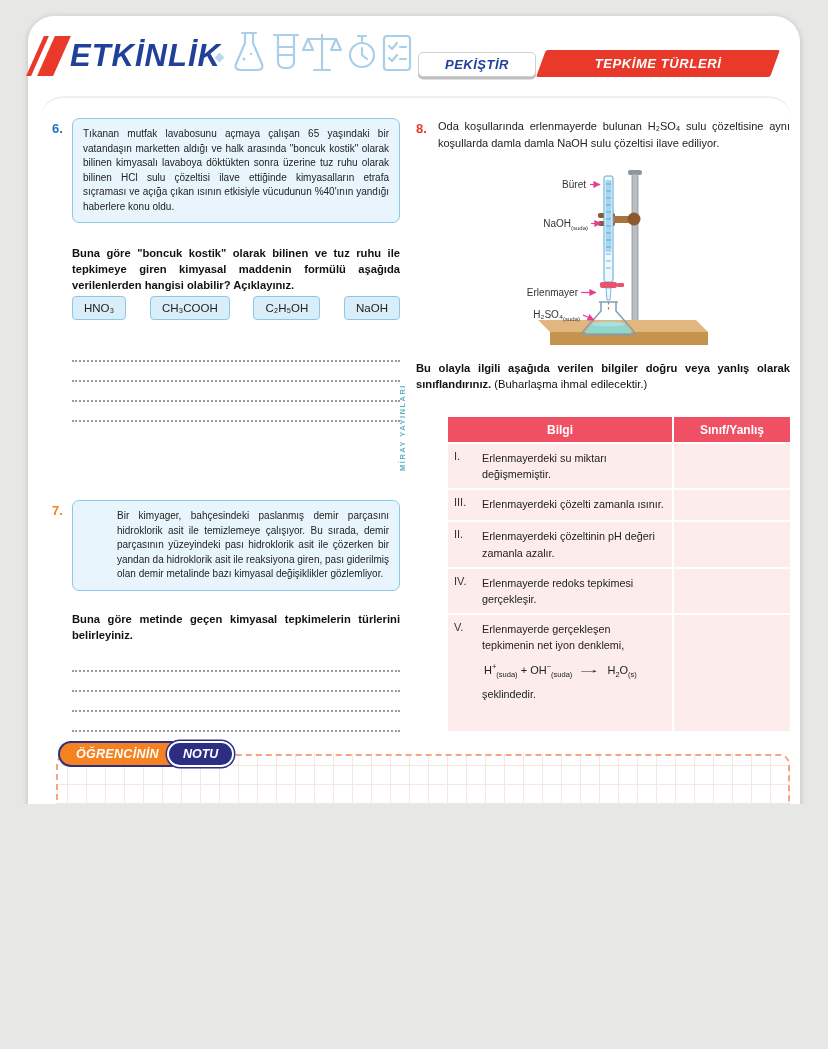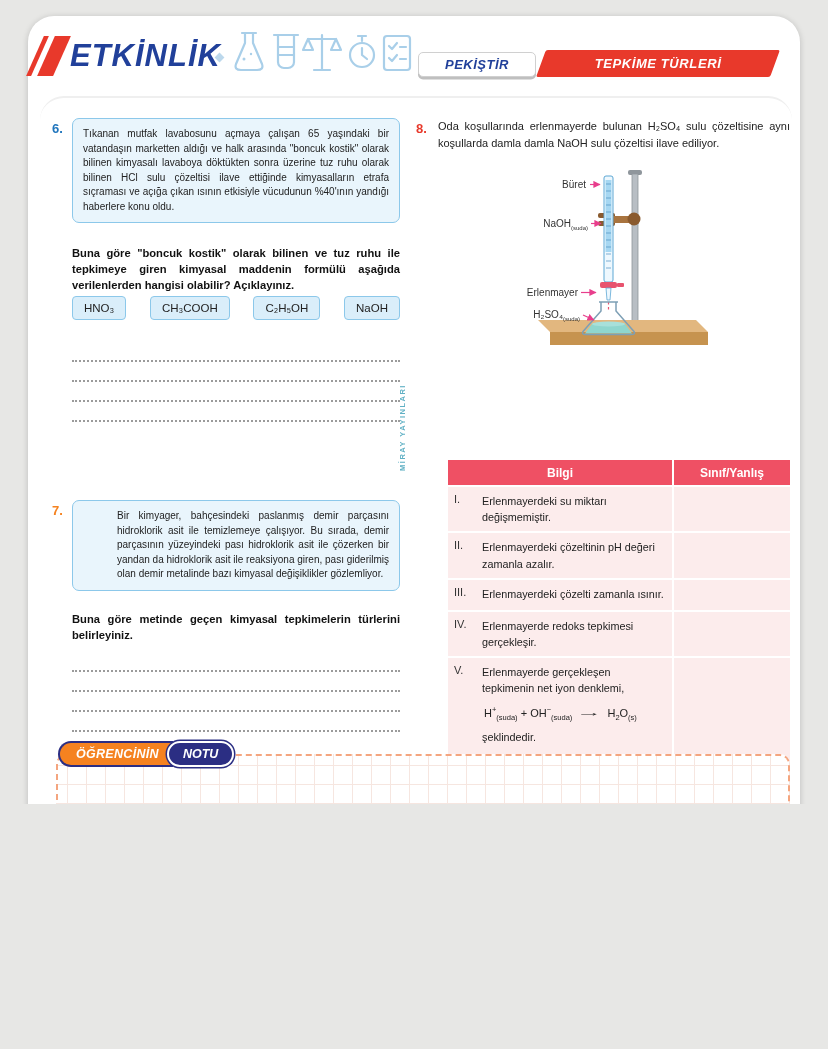--- a/index.html
+++ b/index.html
@@ -29,21 +29,21 @@
   .ans-line { height: 20px; border-bottom: 2px dotted #9b9b9b; }
   .ans-block { width: 328px; }
 
   
   .q8-intro { left: 438px; top: 118px; width: 352px; font-size: 11px; line-height: 1.5; text-align: justify; color: #222; }
   .diagram { left: 438px; top: 168px; }
   .q8-instr { left: 416px; top: 360px; width: 374px; font-size: 11.2px; line-height: 1.45; text-align: justify; color: #111; }
   .b { font-weight: bold; }
 
   
-  .cls-table { left: 448px; top: 417px; width: 342px; margin-top: 43px; }
+  .cls-table { left: 448px; top: 417px; width: 342px; }
   .t-head { display: flex; height: 25px; font-weight: bold; color: #fff; font-size: 12px; }
   .th1 { flex: 1; background: #ef5064; display: flex; align-items: center; justify-content: center; }
   .th2 { flex: 0 0 116px; margin-left: 2px; background: #ef5064; display: flex; align-items: center; justify-content: center; }
   .t-row { display: flex; margin-top: 2px; }
   .t-num { flex: 0 0 26px; background: #fcecec; padding: 6px 0 0 6px; font-size: 11px; color: #333; }
   .t-text { flex: 1; background: #fcecec; padding: 6px 8px; font-size: 10.8px; line-height: 1.5; color: #222; }
   .t-ans { flex: 0 0 116px; margin-left: 2px; background: #fcecec; cursor: pointer; }
   .h44 { min-height: 44px; } .h30 { min-height: 30px; } .h116 { min-height: 116px; }
   .equation { margin: 7px 0 6px 2px; font-size: 11px; white-space: nowrap; }
   .rx-arrow { display: inline-block; transform: scaleX(2.4); margin: 0 9px; }
@@ -184,39 +184,43 @@
       <line x1="152" y1="16.5" x2="162" y2="16.5" stroke="#e83e8c" stroke-width="1.2" marker-end="url(#arrowpink)"></line>
       <text x="150" y="59" text-anchor="end"><tspan>NaOH</tspan><tspan font-size="6" dy="2.5">(suda)</tspan></text>
       <line x1="153" y1="55.5" x2="163" y2="55.5" stroke="#e83e8c" stroke-width="1.2" marker-end="url(#arrowpink)"></line>
       <text x="140" y="128" text-anchor="end">Erlenmayer</text>
       <line x1="143" y1="124.5" x2="158" y2="124.5" stroke="#e83e8c" stroke-width="1.2" marker-end="url(#arrowpink)"></line>
       <text x="142" y="150" text-anchor="end"><tspan>H₂SO₄</tspan><tspan font-size="6" dy="2.5">(suda)</tspan></text>
       <line x1="145" y1="147" x2="156" y2="152" stroke="#e83e8c" stroke-width="1.2" marker-end="url(#arrowpink)"></line>
     </g>
   </svg>
 
+  <div class="abs q8-instr">
+    <span class="b">Bu olayla ilgili aşağıda verilen bilgiler doğru veya yanlış olarak sınıflandırınız.</span>
+    <span>(Buharlaşma ihmal edilecektir.)</span>
+  </div>
 
   <div class="abs cls-table">
     <div class="t-head">
       <div class="th1">Bilgi</div>
       <div class="th2">Sınıf/Yanlış</div>
     </div>
     <div class="t-row h44">
       <div class="t-num">I.</div>
       <div class="t-text">Erlenmayerdeki su miktarı değişmemiştir.</div>
       <div class="t-ans"></div>
     </div>
+    <div class="t-row h30">
+      <div class="t-num">III.</div>
+      <div class="t-text">Erlenmayerdeki çözelti zamanla ısınır.</div>
+      <div class="t-ans"></div>
+    </div>
     <div class="t-row h44">
       <div class="t-num">II.</div>
       <div class="t-text">Erlenmayerdeki çözeltinin pH değeri zamanla azalır.</div>
-      <div class="t-ans"></div>
-    </div>
-    <div class="t-row h30">
-      <div class="t-num">III.</div>
-      <div class="t-text">Erlenmayerdeki çözelti zamanla ısınır.</div>
       <div class="t-ans"></div>
     </div>
     <div class="t-row h44">
       <div class="t-num">IV.</div>
       <div class="t-text">Erlenmayerde redoks tepkimesi gerçekleşir.</div>
       <div class="t-ans"></div>
     </div>
     <div class="t-row h116">
       <div class="t-num">V.</div>
       <div class="t-text">

